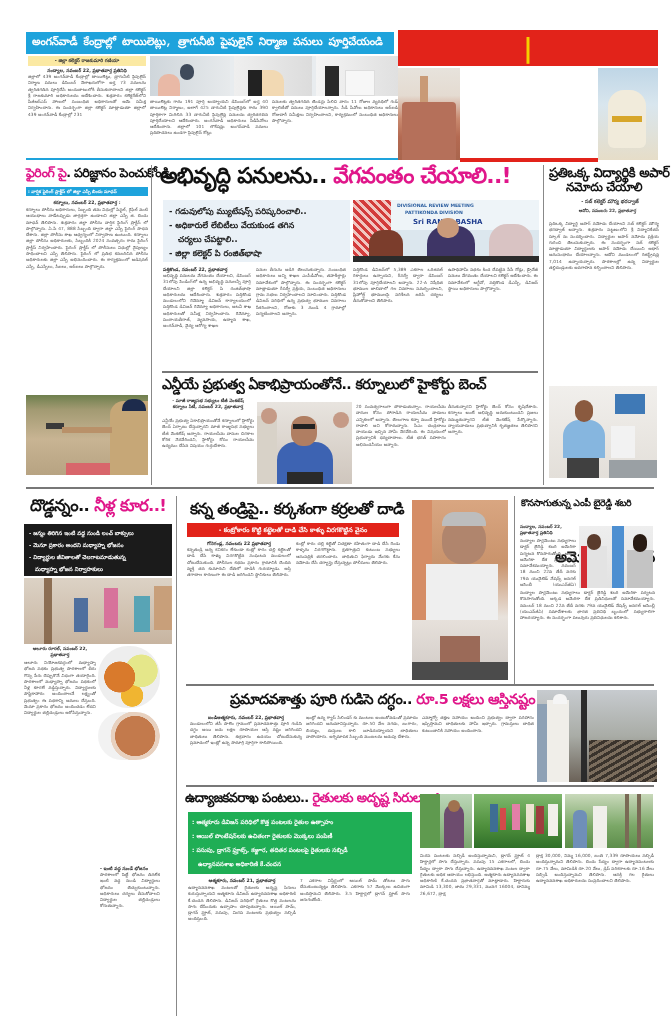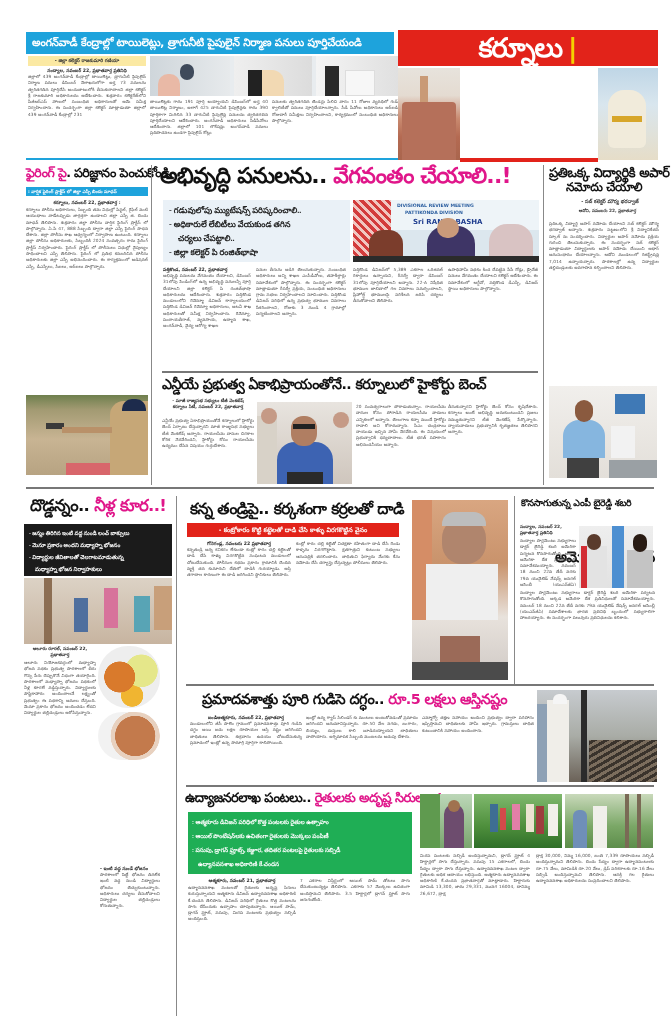--- a/index.html
+++ b/index.html
@@ -5,49 +5,48 @@
   * { box-sizing: border-box; margin: 0; padding: 0; }
   html, body { width: 671px; height: 1024px; overflow: hidden; background: #ffffff; }
   body { font-family: "DejaVu Sans", sans-serif; color: #222; position: relative; }
   .abs { position: absolute; }
   .body-text { font-size: 4.3px; line-height: 6.3px; color: #555; text-align: justify; overflow: hidden; letter-spacing: 0.1px; }
   .dateline { font-size: 4.6px; font-weight: bold; color: #333; text-align: center; line-height: 6px; }
   .rule-h { position: absolute; height: 1.5px; background: #777; }
   .rule-v { position: absolute; width: 1px; background: #888; }
   .photo { position: absolute; overflow: hidden; }
   .headline { position: absolute; font-family: "DejaVu Sans", sans-serif; font-weight: bold; white-space: nowrap; }
-  .bullets { position: absolute; font-family: Liberation Serif, serif; }
+  .bullets { position: absolute; }
   .bullets .b { white-space: nowrap; }
   .pink { color: #e0168a; }
 </style>
 </head>
 <body>
 
 <div class="abs" style="left:398px; top:30px; width:260px; height:160px;">
   <div style="position:absolute; left:0; top:0; width:260px; height:36px; background:#e2231a; display:flex; align-items:center; justify-content:center; gap:6px;">
-    <span style="color:#fff; font-weight:bold; font-size:27px; line-height:36px; letter-spacing:-1px;">కర్నూలు</span>
     <span style="color:#f5d000; font-weight:bold; font-size:26px;">|</span>
   </div>
 
   <div class="photo" style="left:0; top:38px; width:62px; height:92px; background:linear-gradient(180deg,#e7e3dc 0%,#e4dbd1 30%,#c98a70 55%,#b46a52 75%,#a9654d 100%);">
     <div style="position:absolute; left:22px; top:8px; width:8px; height:28px; background:#c99a76;"></div>
     <div style="position:absolute; left:4px; top:34px; width:54px; height:58px; background:#b5705a; border-radius:4px 4px 0 0;"></div>
   </div>
 
   <div class="photo" style="left:200px; top:38px; width:60px; height:92px; background:linear-gradient(180deg,#bfd6e6 0%,#d9e6ee 40%,#e6ddc8 100%);">
     <div style="position:absolute; left:10px; top:22px; width:38px; height:58px; background:#f1ebdb; border-radius:16px 16px 6px 6px;"></div>
     <div style="position:absolute; left:14px; top:48px; width:30px; height:6px; background:#d7a62a;"></div>
   </div>
 
   <div style="position:absolute; left:62px; top:128px; width:138px; height:4px; background:#e2231a;"></div>
 
 </div>
 
 <div class="abs" style="left:26px; top:32px; width:368px; height:22px; background:#1ea3dc; display:flex; align-items:center; padding-left:6px;">
-  <span style="color:#fff; font-weight:bold; font-size:10.6px; white-space:nowrap; letter-spacing:-0.2px;">అంగన్‌వాడీ కేంద్రాల్లో టాయిలెట్లు, త్రాగునీటి పైపులైన్ నిర్మాణ పనులు పూర్తిచేయండి</span>
+  <span style="color:#fff; font-weight:bold; font-size:10.6px; white-space:nowrap; letter-spacing:-0.2px;font-family:Liberation Mono, monospace;">అంగన్‌వాడీ కేంద్రాల్లో టాయిలెట్లు, త్రాగునీటి పైపులైన్ నిర్మాణ పనులు పూర్తిచేయండి</span>
 </div>
 <div class="abs" style="left:28px; top:56px; width:118px; height:10px; background:#fbe9a3; font-size:4.8px; font-weight:bold; text-align:center; line-height:10px; color:#333;">
   <span>- జిల్లా కలెక్టర్ రాజకుమారి గణియా</span>
 </div>
 <div class="abs dateline" style="left:28px; top:68px; width:118px;">నంద్యాల, నవంబర్ 22, ప్రభాతవార్త ప్రతినిధి</div>
 <div class="abs body-text" style="left:28px; top:74px; width:118px; height:58px;">జిల్లాలో 439 అంగన్‌వాడీ కేంద్రాల్లో టాయిలెట్లు, త్రాగునీటి పైపులైన్ నిర్మాణ పనులు డిసెంబర్ నెలాఖరులోగా అర్హ 73 పనులను త్వరితగతిన పూర్తిచేసి అందుబాటులోకి తీసుకురావాలని జిల్లా కలెక్టర్ శ్రీ రాజకుమారి అధికారులను ఆదేశించారు. శుక్రవారం కలెక్టరేట్‌లోని పీజీఆర్ఎస్ హాలులో సంబంధిత అధికారులతో ఆమె సమీక్ష నిర్వహించారు. ఈ సందర్భంగా జిల్లా కలెక్టర్ మాట్లాడుతూ జిల్లాలో 439 అంగన్‌వాడీ కేంద్రాల్లో 231</div>
 
 <div class="photo" style="left:150px; top:56px; width:248px; height:40px; background:#e8ecef;">
   <div style="position:absolute; left:0; top:0; width:80px; height:40px; background:linear-gradient(90deg,#cfd6db,#e7eaec);"></div>
   <div style="position:absolute; left:8px; top:18px; width:22px; height:22px; background:#e9b9a6; border-radius:10px 10px 0 0;"></div>
@@ -191,38 +190,38 @@
   <div style="position:absolute; left:33px; top:0; width:12px; height:62px; background:#4d8fd1;"></div>
   <div style="position:absolute; left:2px; top:20px; width:26px; height:42px; background:#e3e3e3; border-left:6px solid #d22d34;"></div>
   <div style="position:absolute; left:8px; top:8px; width:14px; height:16px; background:#5a3b2c; border-radius:7px;"></div>
   <div style="position:absolute; left:48px; top:24px; width:26px; height:38px; background:#c4c4c4;"></div>
   <div style="position:absolute; left:54px; top:8px; width:14px; height:18px; background:#2a1c14; border-radius:7px;"></div>
 </div>
 <div class="abs body-text" style="left:520px; top:590px; width:135px; height:90px;"><span>నంద్యాల పార్లమెంటు సభ్యురాలు డాక్టర్ బైరెడ్డి శబరి అమెరికా పర్యటన కొనసాగుతోంది. అక్కడ అమెరికా దేశ ప్రతినిధులతో సమావేశమయ్యారు. నవంబర్ 18 నుంచి 22వ తేదీ వరకు 79వ యునైటెడ్ నేషన్స్ జనరల్ అసెంబ్లీ (యుఎన్‌జీఏ) సమావేశాలకు భారత ప్రతినిధి బృందంలో సభ్యురాలిగా హాజరయ్యారు. ఈ సందర్భంగా పలువురు ప్రతినిధులను కలిశారు.</span></div>
 <div class="rule-h" style="left:186px; top:684px; width:468px;"></div>
 
 <div class="headline" style="left:202px; top:691px; font-size:14.4px; letter-spacing:-0.6px;">
-  <span style="color:#111;">ప్రమాదవశాత్తు పూరి గుడిసె దగ్ధం..</span>
+  <span style="color:#111;margin-left:28px;">ప్రమాదవశాత్తు పూరి గుడిసె దగ్ధం..</span>
   <span class="pink">రూ.5 లక్షలు ఆస్తినష్టం</span>
 </div>
 <div class="abs dateline" style="left:190px; top:715px; width:112px;">బండిఆత్మకూరు, నవంబర్ 22, ప్రభాతవార్త</div>
 <div class="abs body-text" style="left:190px; top:721px; width:112px; height:50px;">మండలంలోని జీసీ పాలెం గ్రామంలో ప్రమాదవశాత్తు పూరి గుడిసె దగ్ధం అయి ఐదు లక్షల రూపాయల ఆస్తి నష్టం జరిగిందని బాధితులు తెలిపారు. శుక్రవారం ఉదయం చోటుచేసుకున్న ప్రమాదంలో ఇంట్లో ఉన్న సామాగ్రి పూర్తిగా కాలిపోయింది.</div>
 <div class="abs body-text" style="left:306px; top:715px; width:112px; height:56px;">ఇంట్లో ఉన్న గ్యాస్ సిలిండర్ కు మంటలు అంటుకోవడంతో ప్రమాదం జరిగిందని అనుమానిస్తున్నారు. రూ.50 వేల నగదు, బంగారం, బియ్యం, దుస్తులు కాలి బూడిదయ్యాయని బాధితులు వాపోయారు. అగ్నిమాపక సిబ్బంది మంటలను అదుపు చేశారు.</div>
 <div class="abs body-text" style="left:422px; top:715px; width:112px; height:56px;">ఎమ్మార్వో తక్షణ సహాయం అందించి ప్రభుత్వం ద్వారా పరిహారం ఇప్పిస్తామని బాధితులకు హామీ ఇచ్చారు. గ్రామస్తులు బాధిత కుటుంబానికి సహాయం అందించారు.</div>
 <div class="photo" style="left:537px; top:690px; width:120px; height:92px; background:linear-gradient(180deg,#c7cbcf 0%,#a9aca6 50%,#6b6258 100%);">
   <div style="position:absolute; left:0; top:14px; width:14px; height:78px; background:#8ea1b5;"></div>
   <div style="position:absolute; left:10px; top:10px; width:22px; height:82px; background:#f0eee9;"></div>
   <div style="position:absolute; left:16px; top:4px; width:14px; height:10px; background:#f5f5f5; border-radius:6px 6px 0 0;"></div>
   <div style="position:absolute; left:44px; top:0; width:6px; height:92px; background:#2b2b2b;"></div>
   <div style="position:absolute; left:52px; top:50px; width:68px; height:42px; background:repeating-linear-gradient(-30deg,#3a332c 0 3px,#7b6d5d 3px 6px);"></div>
 </div>
 <div class="rule-h" style="left:186px; top:785px; width:468px;"></div>
 
 <div class="headline" style="left:185px; top:790px; font-size:13px; letter-spacing:-0.6px;">
-  <span style="color:#111;">ఉద్యాజనరలాఖ పంటలు..</span>
+  <span style="color:#111;">ఉద్యాజకవరాఖ పంటలు..</span>
   <span class="pink">రైతులకు అదృష్ట సిరులు..!</span>
 </div>
 <div class="bullets" style="left:188px; top:812px; width:224px; height:62px; background:#1fae55; padding:3px 4px; font-size:5.9px; line-height:14px; color:#fff; font-weight:bold;">
   <div class="b">: ఆత్మకూరు డివిజన్ పరిధిలో కొత్త పంటలకు రైతుల ఉత్సాహం</div>
   <div class="b">: ఆయిల్ పొంటేషన్‌లకు ఉచితంగా రైతులకు మొక్కలు పంపిణీ</div>
   <div class="b">: పసుపు, డ్రాగన్ ఫ్రూట్స్, కజ్జూర, తదితర పంటలపై రైతులకు సబ్సిడీ</div>
   <div class="b" style="padding-left:6px;">  ఉద్యానవనశాఖ అధికారిణి కే.చందన</div>
 </div>
 <div class="abs dateline" style="left:188px; top:878px; width:108px;">ఆత్మకూరు, నవంబర్ 21, ప్రభాతవార్త</div>
 <div class="abs body-text" style="left:188px; top:885px; width:108px; height:130px;">ఉద్యానవనశాఖ పంటలతో రైతులకు అదృష్ట సిరులు కురుస్తున్నాయని ఆత్మకూరు డివిజన్ ఉద్యానవనశాఖ అధికారిణి కే.చందన తెలిపారు. డివిజన్ పరిధిలో రైతులు కొత్త పంటలను సాగు చేసేందుకు ఉత్సాహం చూపుతున్నారు. ఆయిల్ పామ్, డ్రాగన్ ఫ్రూట్, పసుపు, మిరప పంటలకు ప్రభుత్వం సబ్సిడీ అందిస్తుంది.</div>

